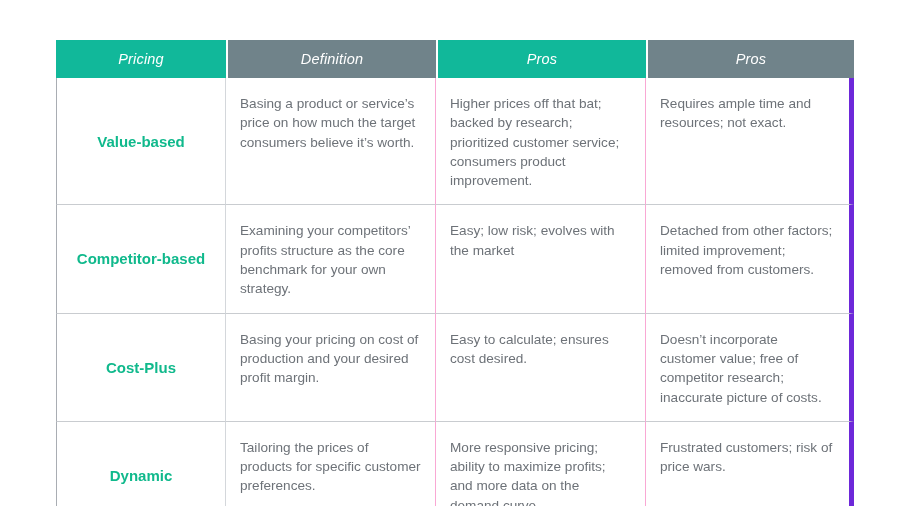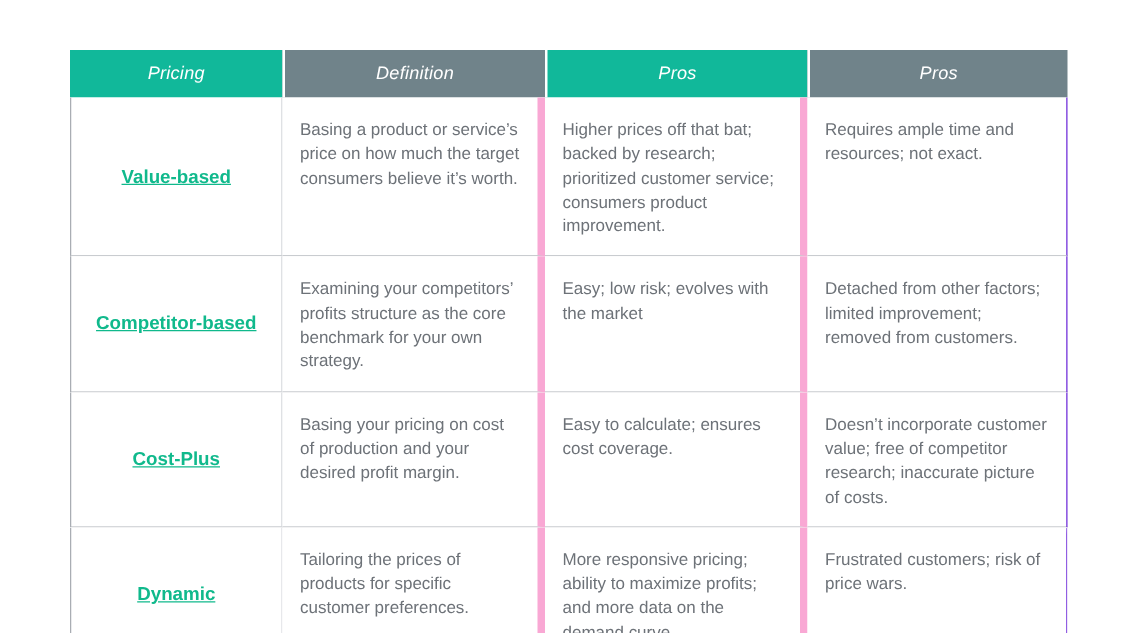--- a/index.html
+++ b/index.html
@@ -59,38 +59,37 @@
 
   
   tbody td {
     vertical-align: top;
     padding: 16px 14px 14px 14px;
     font-size: 13.6px;
     line-height: 1.42;
     color: #6d7278;
     background: #ffffff;
     border-bottom: 1px solid #c9ccd0;
-    border-right: 6px solid #f9a8d4;
+    border-right: 1px solid #f9a8d4;
   }
   tbody tr:last-child td {
     border-bottom: 1px solid #a9adb3;
   }
   tbody td.label-cell {
     vertical-align: middle;
     text-align: center;
     color: #10b98c;
     font-weight: bold;
     font-size: 15px;
     padding: 10px 8px;
     border-left: 1px solid #a9adb3;
     border-right: 1px solid #d4d7db;
-    text-decoration: underline;
   }
   tbody td.last-col {
-    border-right: 1px solid #6d28d9;
+    border-right: 5px solid #6d28d9;
   }
 
   tbody tr:last-child td.label-cell { border-bottom-left-radius: 9px; }
   tbody tr:last-child td.last-col  { border-bottom-right-radius: 9px; }
 
   .col-1 { width: 170px; }
   .col-2 { width: 208px; }
   .col-3 { width: 208px; }
   .col-4 { width: 206px; }
 </style>
@@ -124,21 +123,21 @@
       </tr>
       <tr>
         <td class="label-cell">Competitor-based</td>
         <td>Examining your competitors’ profits structure as the core benchmark for your own strategy.</td>
         <td>Easy; low risk; evolves with the market</td>
         <td class="last-col">Detached from other factors; limited improvement; removed from customers.</td>
       </tr>
       <tr>
         <td class="label-cell">Cost-Plus</td>
         <td>Basing your pricing on cost of production and your desired profit margin.</td>
-        <td>Easy to calculate; ensures cost coverage.</td>
+        <td>Easy to calculate; ensures cost desired.</td>
         <td class="last-col">Doesn’t incorporate customer value; free of competitor research; inaccurate picture of costs.</td>
       </tr>
       <tr>
         <td class="label-cell">Dynamic</td>
         <td>Tailoring the prices of products for specific customer preferences.</td>
         <td>More responsive pricing; ability to maximize profits; and more data on the demand curve.</td>
         <td class="last-col">Frustrated customers; risk of price wars.</td>
       </tr>
     </tbody>
   </table>

